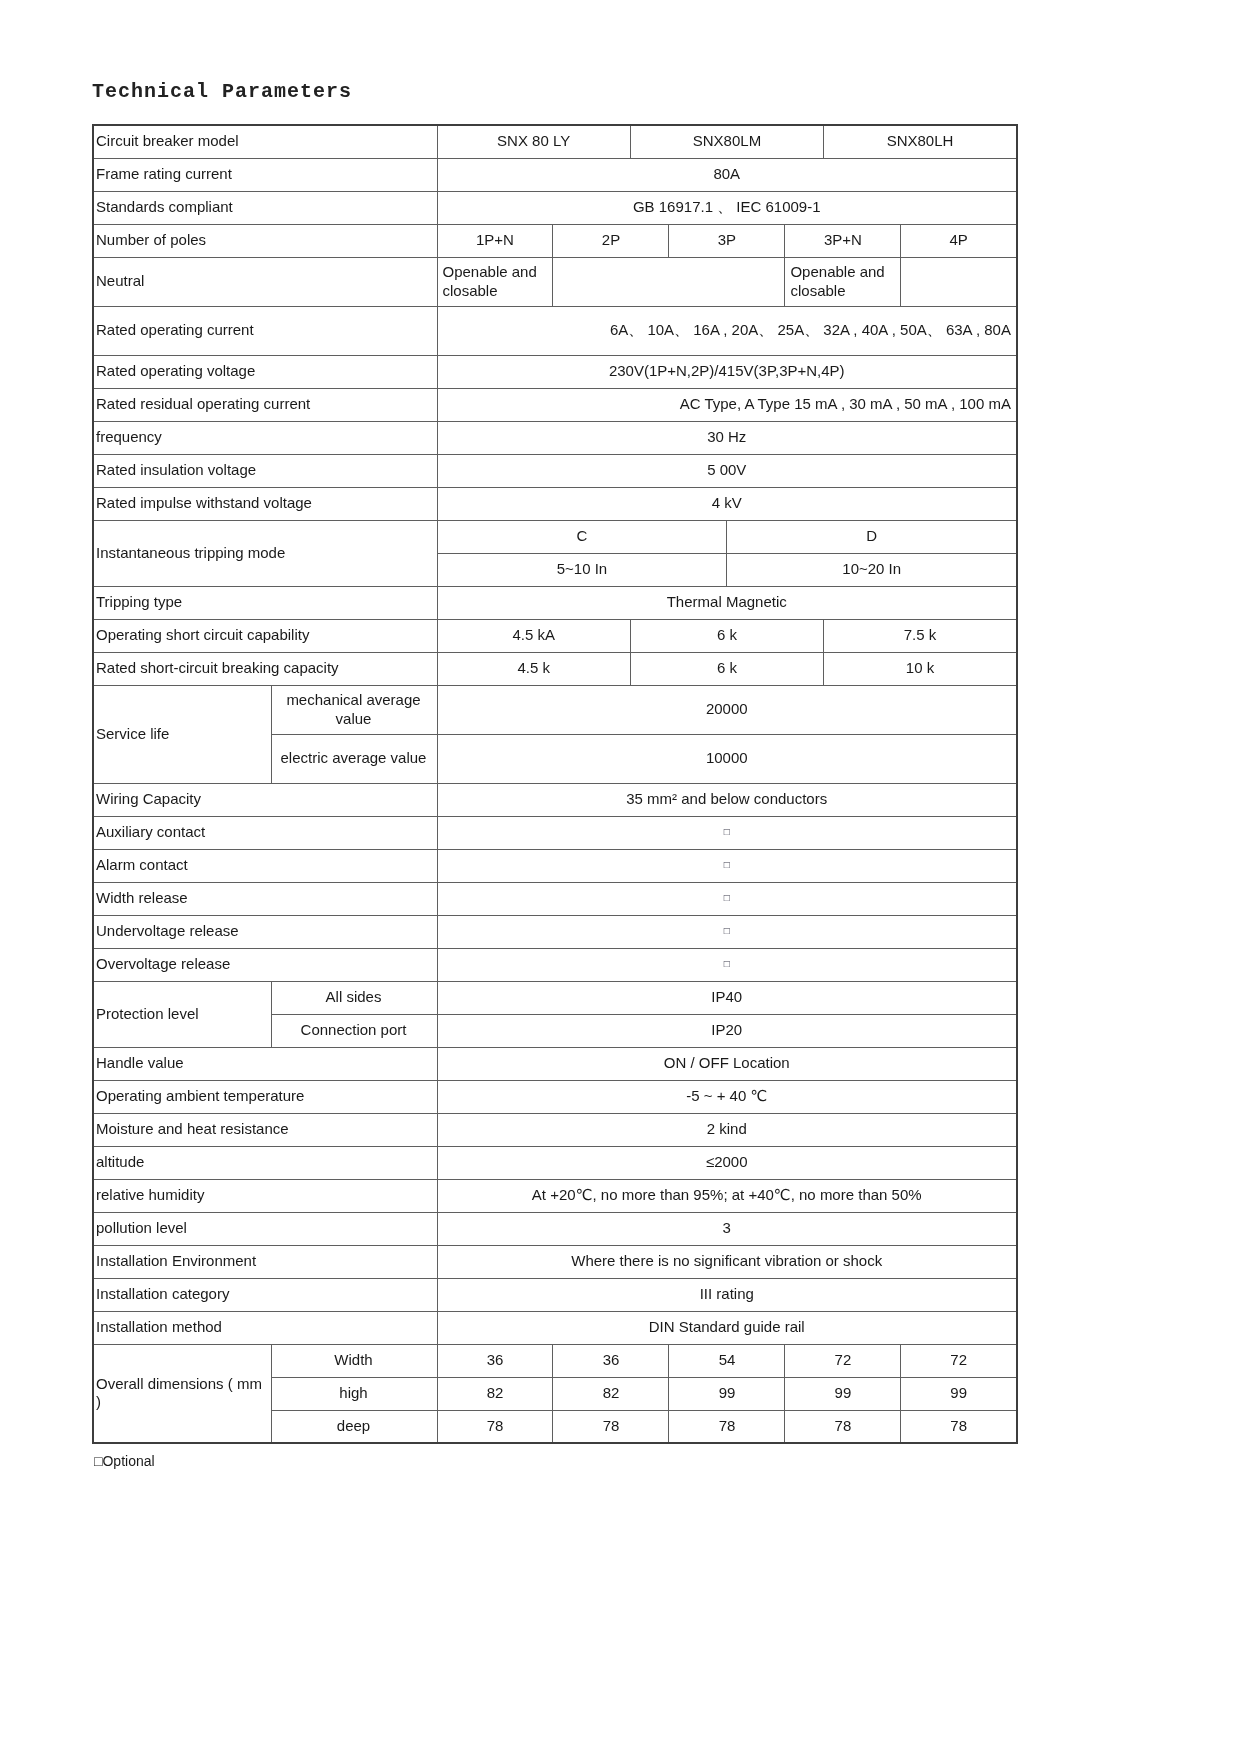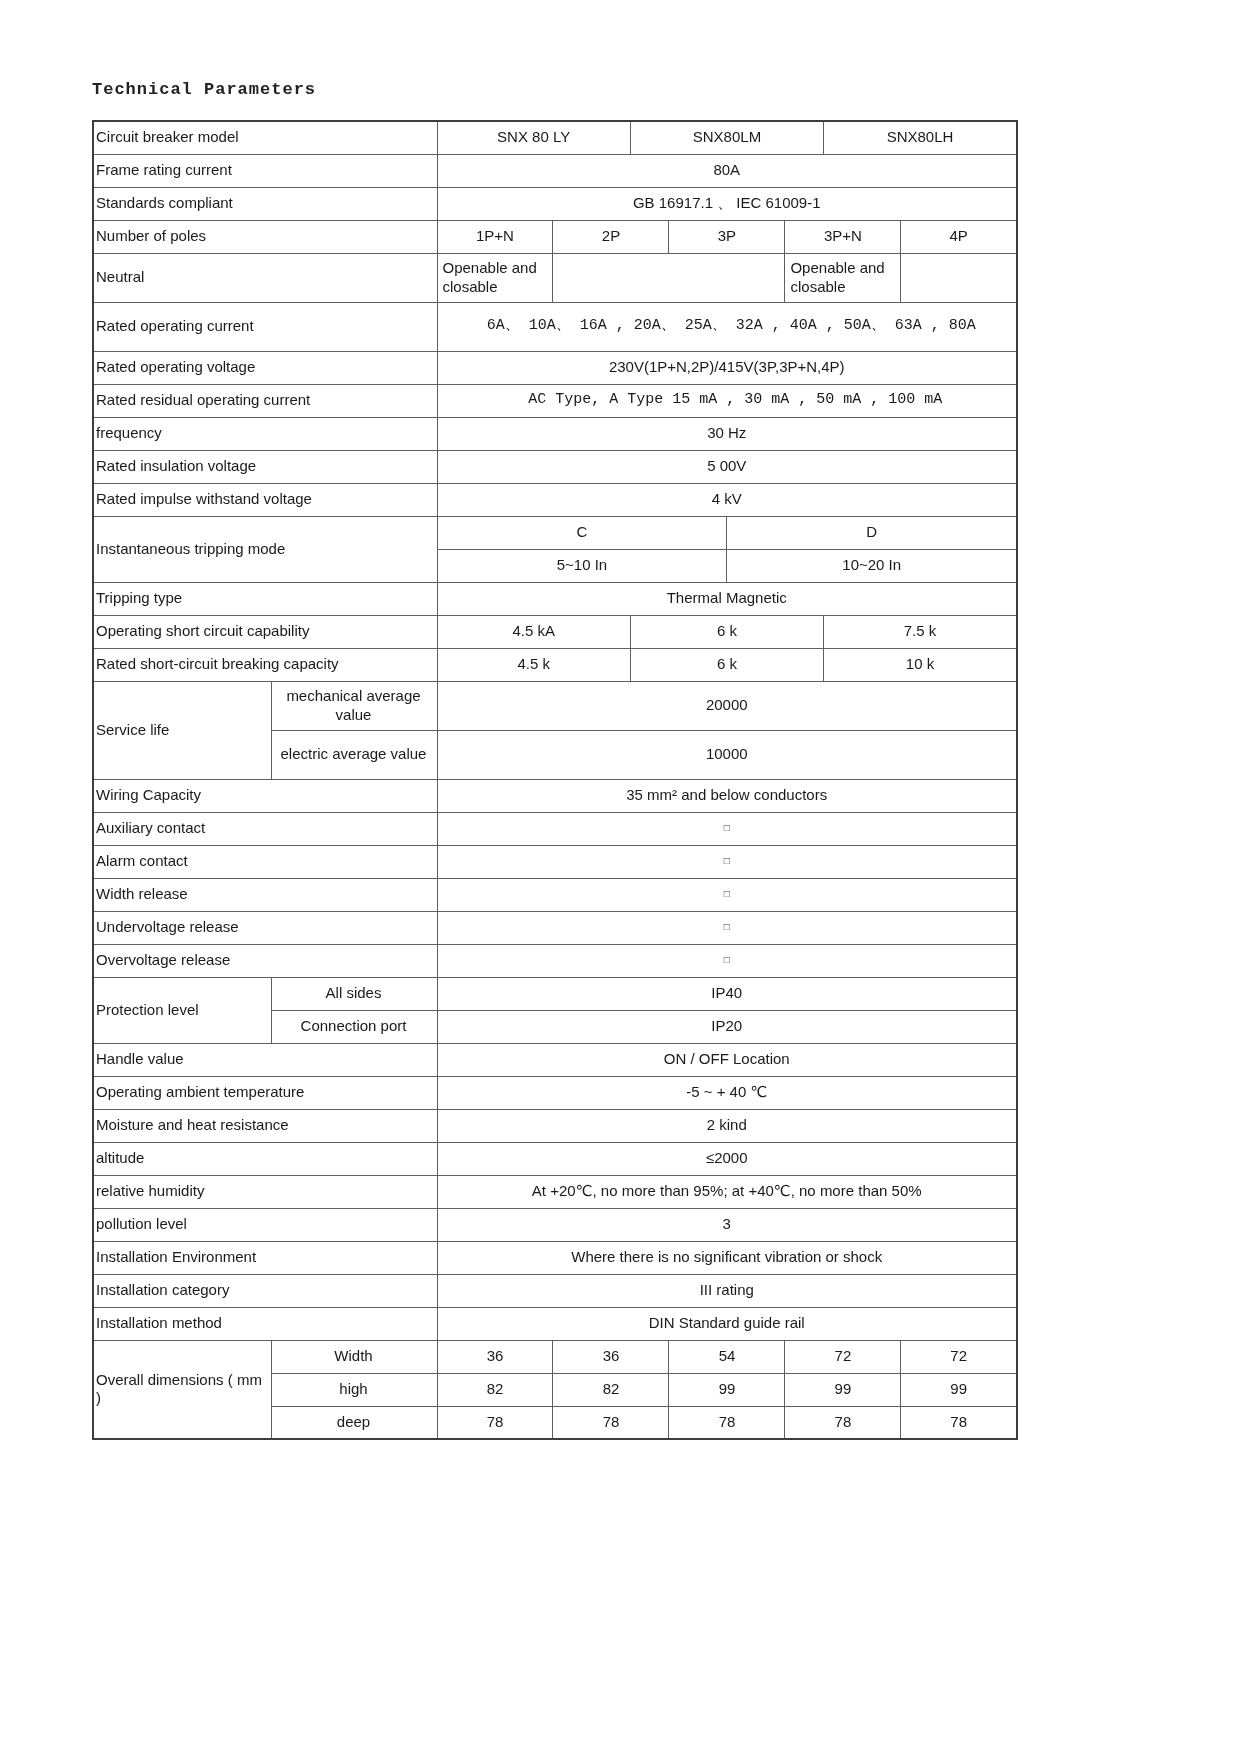--- a/index.html
+++ b/index.html
@@ -5,21 +5,21 @@
   html,body { margin:0; padding:0; background:#ffffff; }
   body {
     width:1240px; height:1754px;
     font-family:"Liberation Sans","DejaVu Sans",sans-serif;
     color:#1a1a1a;
     position:relative;
   }
   .page { padding:80px 0 0 92px; }
   .doc-title {
     font-family:"Liberation Mono","DejaVu Sans Mono",monospace;
-    font-size:17px; font-weight:700; letter-spacing:1px;
+    font-size:20px; font-weight:700; letter-spacing:1px;
     color:#222; margin:0 0 21px 0;
   }
   table.params {
     border-collapse:collapse; table-layout:fixed;
     width:924px; border:2px solid #3d3d3d;
   }
   col.c-lbl1 { width:178px; }
   col.c-lbl2 { width:166px; }
   col.u { width:19.33px; }
   td {
@@ -27,21 +27,21 @@
     font-size:15px; line-height:1.25;
     padding:2px 5px; overflow:hidden;
     vertical-align:middle;
     color:#1a1a1a;
   }
   tr { height:33px; }
   tr.tall  { height:49px; }
   .lbl  { text-align:left; padding-left:2px; }
   .sub  { text-align:center; padding-left:4px; }
   .val  { text-align:center; }
-  .left { text-align:center; padding-left:14px;font-family:Liberation Mono, monospace; }
+  .left { text-align:right; padding-left:14px; }
   .box  { font-size:10px; color:#3a3a4a; }
   .footnote {
     margin:9px 0 0 2px; font-size:14px; color:#1a1a1a;
   }
 </style>
 </head>
 <body>
 
 <div class="page">
 
@@ -289,14 +289,15 @@
       <td class="sub">deep</td>
       <td class="val" colspan="6">78</td>
       <td class="val" colspan="6">78</td>
       <td class="val" colspan="6">78</td>
       <td class="val" colspan="6">78</td>
       <td class="val" colspan="6">78</td>
     </tr>
   </tbody>
     </table>
 
+  <div class="footnote">□Optional</div>
 
 </div>
 
 </body></html>

